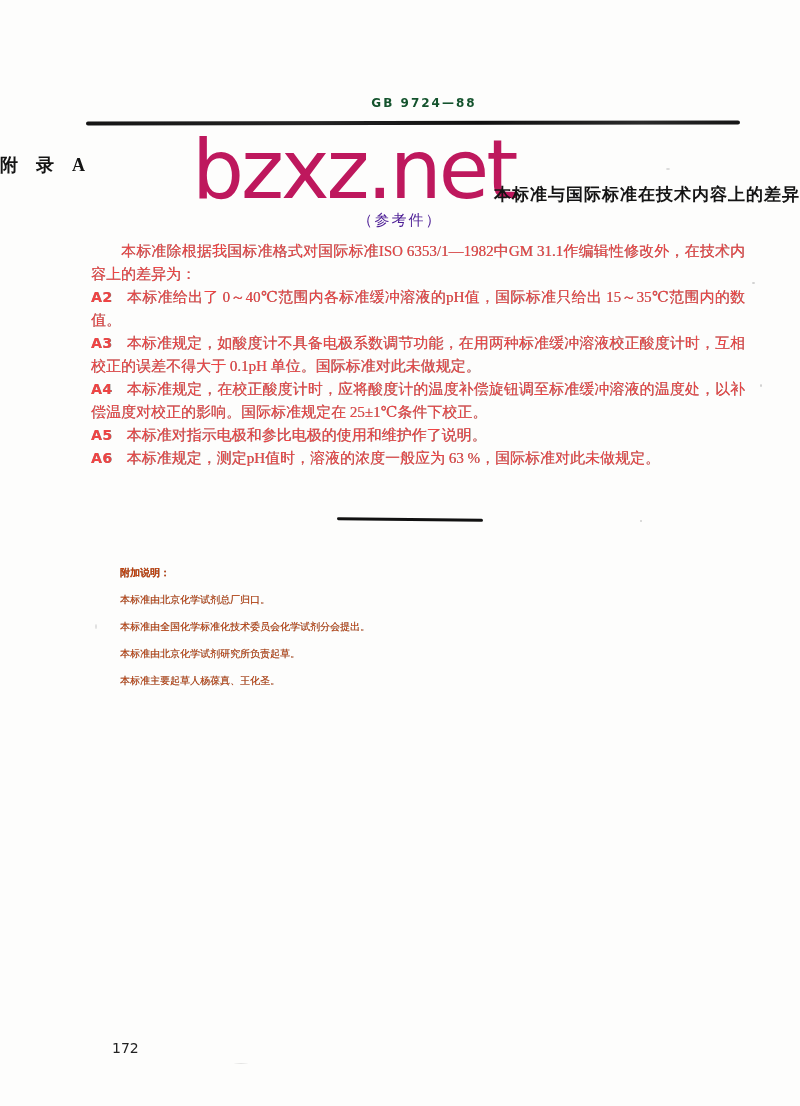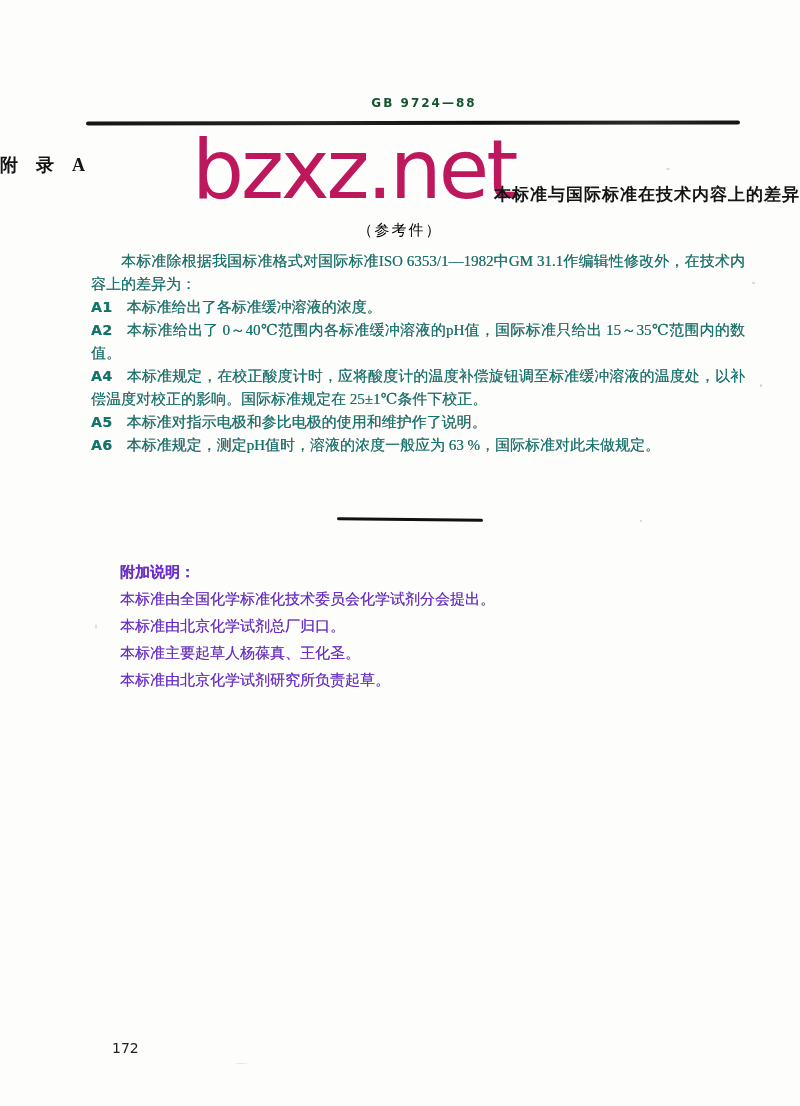--- a/index.html
+++ b/index.html
@@ -38,46 +38,46 @@
   .appendix-head{position:absolute;top:0;left:0;width:100%;z-index:1;}
   .appendix-label{
     position:absolute;top:153px;left:0;width:100%;text-align:left;
     font-weight:700;font-size:18px;color:#141414;
   }
   .appendix-title{
     position:absolute;top:183px;left:0;width:100%;text-align:right;
     font-weight:700;font-size:17px;letter-spacing:1px;color:#141414;
   }
   .appendix-subtitle{
-    position:absolute;top:221px;left:0;width:100%;text-align:center;
-    font-size:15px;letter-spacing:2px;color:#000000;
+    position:absolute;top:211px;left:0;width:100%;text-align:center;
+    font-size:15px;letter-spacing:2px;color:#4c1d95;
   }
   
   .body-block{
-    position:absolute;top:250px;left:91px;width:654px;z-index:1;
+    position:absolute;top:240px;left:91px;width:654px;z-index:1;
     font-size:15px;line-height:23px;text-align:justify;
-    color:#0f766e;
+    color:#ef4444;
     text-shadow:0.3px 0 0 rgba(20,20,20,0.55);
   }
   .body-block p{margin:0;}
   .body-block p.intro{text-indent:2em;}
   .item-label{
     font-family:"DejaVu Sans","Liberation Sans",sans-serif;
     font-weight:700;font-size:14px;letter-spacing:0.5px;
     padding-right:14px;
   }
   
   .divider{
     position:absolute;top:518px;left:337px;width:146px;height:3px;
     background:#111;border-radius:2px;transform:rotate(0.7deg);z-index:1;
   }
   
   .notes-block{
     position:absolute;top:559px;left:120px;width:540px;z-index:1;
-    font-size:15px;line-height:27px;color:#6d28d9;
+    font-size:10px;line-height:27px;color:#c2410c;
     text-shadow:0.3px 0 0 rgba(20,20,20,0.55);
   }
   .notes-heading{font-weight:700;}
   .notes-block p{margin:0;}
   
   .page-number{
     position:absolute;top:1040px;left:112px;z-index:1;
     font-family:"DejaVu Sans","Liberation Sans",sans-serif;
     font-size:14px;color:#222;
   }
@@ -101,35 +101,35 @@
   <div class="header-rule"></div>
 
   <div class="appendix-head">
     <div class="appendix-label">附　录　A</div>
     <div class="appendix-title">本标准与国际标准在技术内容上的差异</div>
     <div class="appendix-subtitle">（参考件）</div>
   </div>
 
   <div class="body-block">
     <p class="intro">本标准除根据我国标准格式对国际标准ISO 6353/1—1982中GM 31.1作编辑性修改外，在技术内容上的差异为：</p>
-    <p class="item"><span class="item-label">A1</span><span>本标准给出了各标准缓冲溶液的浓度。</span></p>
     <p class="item"><span class="item-label">A2</span><span>本标准给出了 0～40℃范围内各标准缓冲溶液的pH值，国际标准只给出 15～35℃范围内的数值。</span></p>
+    <p class="item"><span class="item-label">A3</span><span>本标准规定，如酸度计不具备电极系数调节功能，在用两种标准缓冲溶液校正酸度计时，互相校正的误差不得大于 0.1pH 单位。国际标准对此未做规定。</span></p>
     <p class="item"><span class="item-label">A4</span><span>本标准规定，在校正酸度计时，应将酸度计的温度补偿旋钮调至标准缓冲溶液的温度处，以补偿温度对校正的影响。国际标准规定在 25±1℃条件下校正。</span></p>
     <p class="item"><span class="item-label">A5</span><span>本标准对指示电极和参比电极的使用和维护作了说明。</span></p>
     <p class="item"><span class="item-label">A6</span><span>本标准规定，测定pH值时，溶液的浓度一般应为 63 %，国际标准对此未做规定。</span></p>
   </div>
 
   <div class="divider"></div>
 
   <div class="notes-block">
     <p class="notes-heading">附加说明：</p>
+    <p>本标准由北京化学试剂总厂归口。</p>
     <p>本标准由全国化学标准化技术委员会化学试剂分会提出。</p>
-    <p>本标准由北京化学试剂总厂归口。</p>
+    <p>本标准由北京化学试剂研究所负责起草。</p>
     <p>本标准主要起草人杨葆真、王化圣。</p>
-    <p>本标准由北京化学试剂研究所负责起草。</p>
   </div>
 
   <div class="page-number">172</div>
 
   <div class="speck s1"></div>
   <div class="speck s2"></div>
   <div class="speck s3"></div>
   <div class="speck s4"></div>
   <div class="speck s5"></div>
   <div class="speck s6"></div>

